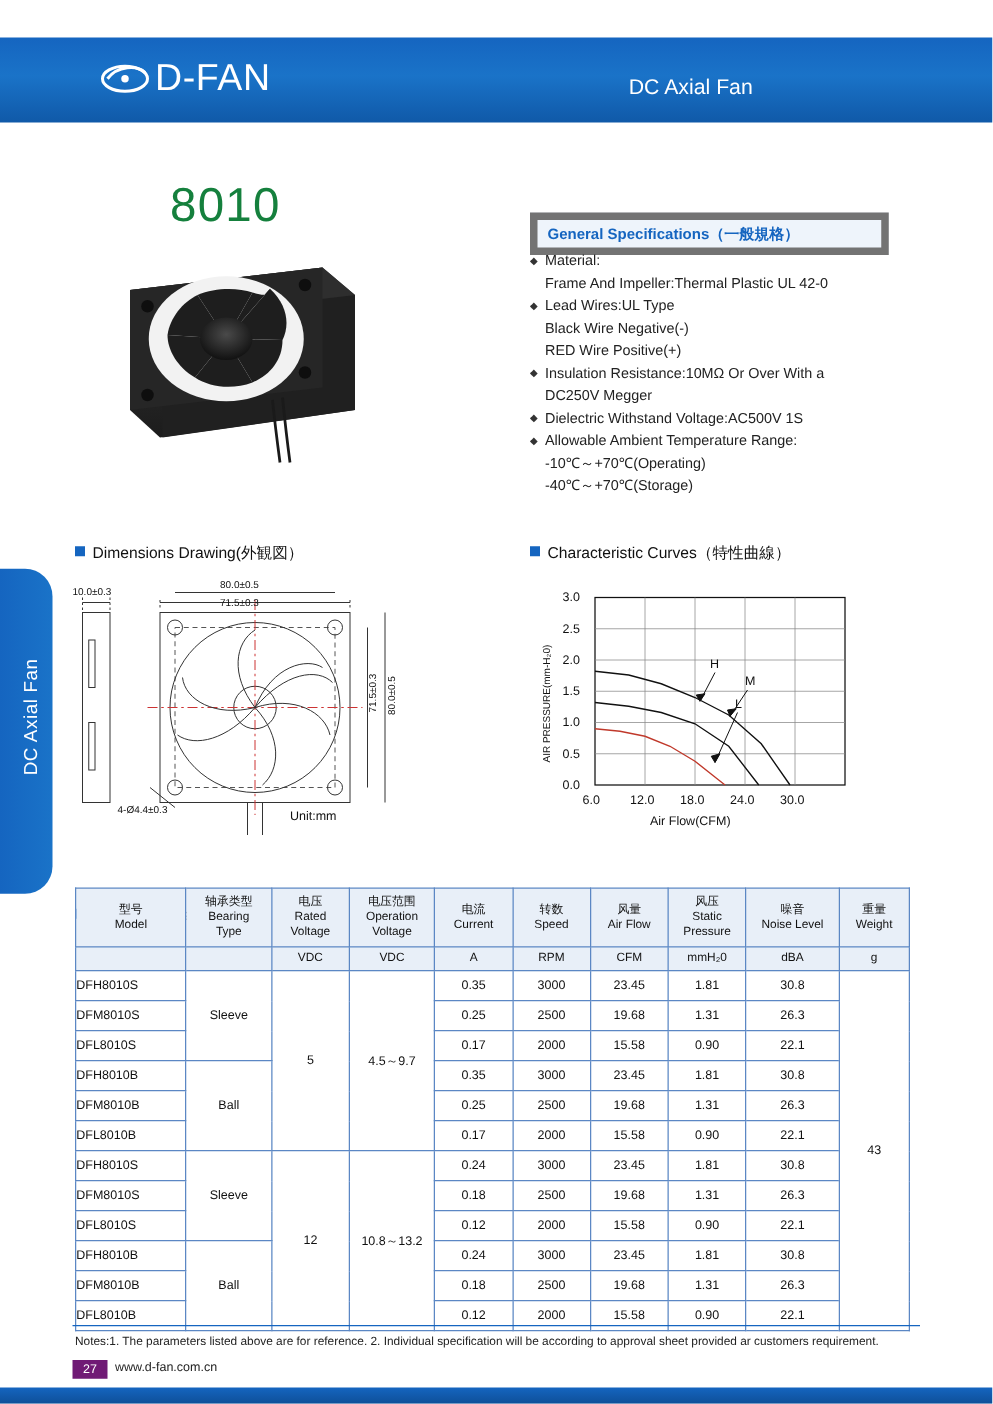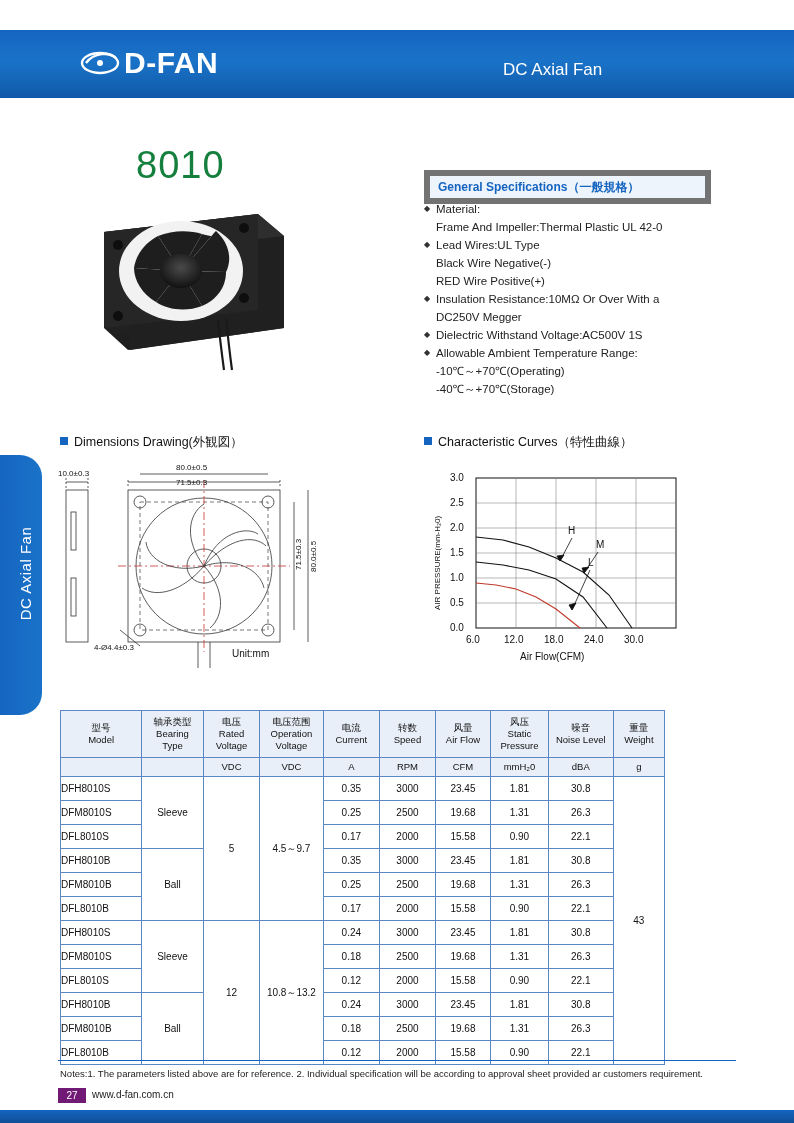--- a/index.html
+++ b/index.html
@@ -12,21 +12,21 @@
     position:absolute;left:0;top:30px;width:794px;height:68px;
     background:linear-gradient(180deg,#1565c0 0%,#1a73c8 45%,#1059a8 100%);
   }
   .header-inner{position:relative;width:100%;height:100%;}
   .logo-wrap{position:absolute;left:80px;top:16px;display:flex;align-items:center;}
   .logo-mark{
     width:40px;height:34px;position:relative;margin-right:4px;
   }
   .logo-mark svg{display:block;}
   .logo-text{
-    color:#ffffff;font-size:30px;font-weight:bold;letter-spacing:0.5px;
+    color:#ffffff;font-size:30px;font-weight:normal;letter-spacing:0.5px;
     font-family:"Liberation Sans", sans-serif;
   }
   .header-title{
     position:absolute;left:278px;top:22px;color:#ffffff;font-size:27px;font-weight:bold;
     letter-spacing:0.5px;
   }
   .header-sub{
     position:absolute;left:503px;top:30px;color:#ffffff;font-size:17px;
   }
   
@@ -62,21 +62,21 @@
   .sec-head::before{
     content:"";display:inline-block;width:8px;height:8px;background:#1565c0;
     margin-right:6px;vertical-align:1px;
   }
   
   .dim-box{position:absolute;left:58px;top:460px;width:330px;height:210px;}
   
   .chart-box{position:absolute;left:424px;top:460px;width:300px;height:215px;}
   
   .spec-table{
-    position:absolute;left:60px;top:710px;width:605px;border-collapse:collapse;
+    position:absolute;left:60px;top:710px;width:668px;border-collapse:collapse;
     font-size:10px;color:#111;
   }
   .spec-table td,.spec-table th{
     border:1px solid #5b87c4;text-align:center;vertical-align:middle;padding:0;
   }
   .spec-table thead td{background:#e8eff8;font-size:9.5px;line-height:12px;height:46px;}
   .spec-table thead td.unit{height:18px;}
   .spec-table tbody td{height:23px;}
   .spec-table td.model{text-align:left;padding-left:0;}
   

